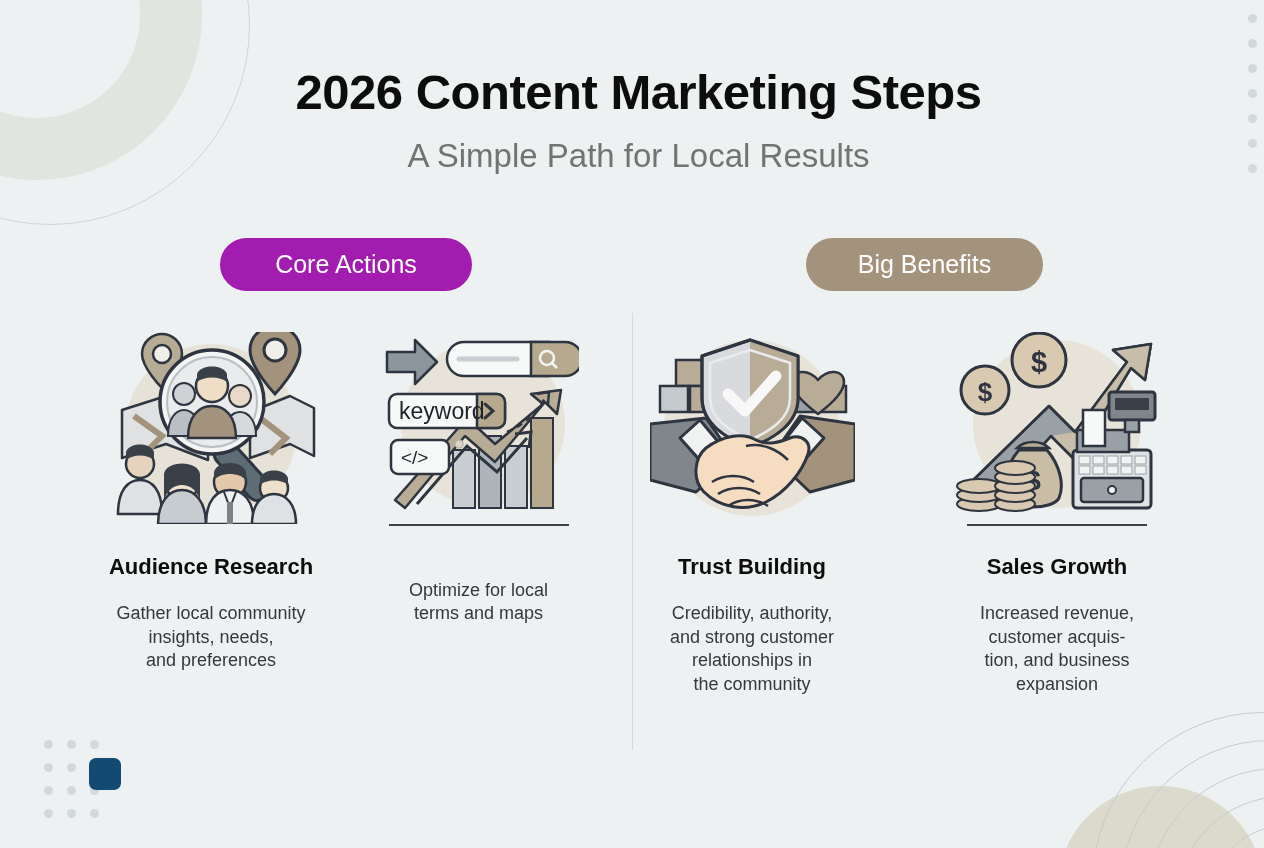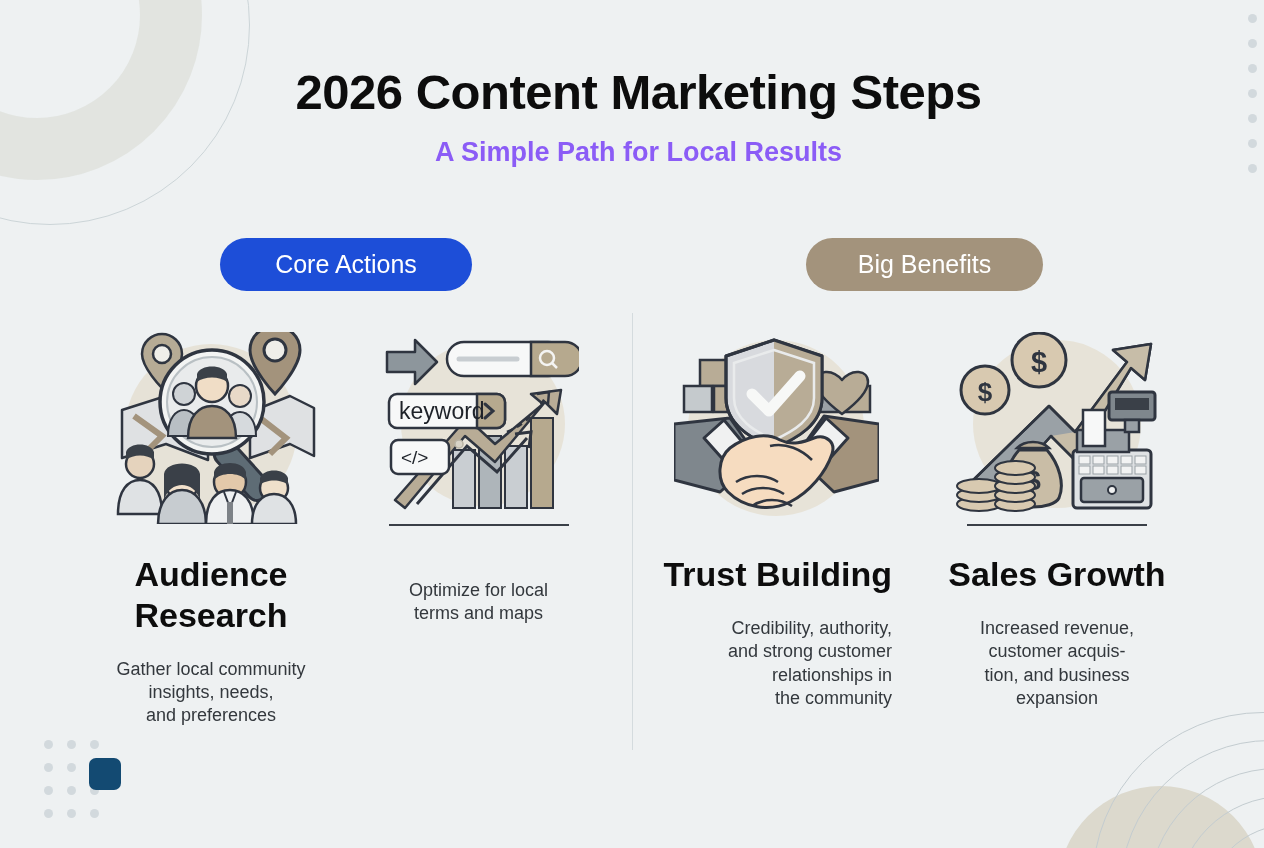--- a/index.html
+++ b/index.html
@@ -42,52 +42,52 @@
   .arc-br.a4 { left:1176px; top:796px; width:216px; height:216px; }
   .arc-br.a5 { left:1204px; top:824px; width:174px; height:174px; }
 
   
   #header { position:absolute; top:66px; left:0; width:100%; text-align:center;padding-left:13px; }
   #title {
     font-size:49px; font-weight:bold; color:#0d0d0d;
     letter-spacing:-.5px; line-height:1.08;
   }
   #subtitle {
-    margin-top:18px; font-size:27px; color:#8b5cf6; font-weight:700;
+    margin-top:18px; font-size:33px; color:#737373; font-weight:400;
   }
 
   
   .badge {
     position:absolute; top:238px; height:53px;
     border-radius:27px; color:#fff;
     font-size:25px; display:flex; align-items:center; justify-content:center;
   }
-  #badge-core { left:220px; width:252px; background:#1d4ed8; }
+  #badge-core { left:220px; width:252px; background:#a21caf; }
   #badge-benefits { left:806px; width:237px; background:#a3937c;align-items:center; }
 
   
   #divider {
     position:absolute; left:632px; top:313px;
     width:1px; height:437px; background:#d4dbde;
   }
 
   
   .card { position:absolute; top:332px; text-align:center; }
   .card.c0 { left:86px;  width:250px; }
   .card.c1 { left:366px; width:225px; }
-  .card.c2 { left:660px; width:232px;text-align:right; }
+  .card.c2 { left:636px; width:232px; }
   .card.c3 { left:942px; width:230px; }
 
   .icon-wrap { height:192px; display:flex; align-items:flex-end; justify-content:center; }
   .icon-base { width:180px; height:2px; background:#3a4048; margin:0 auto; }
   .card.c0 .icon-base { background:transparent; }
   .card.c2 .icon-base { background:transparent; }
 
   .card-title {
-    margin-top:28px; font-size:34px; font-weight:bold; color:#0d0d0d; line-height:1.2;
+    margin-top:28px; font-size:22px; font-weight:bold; color:#0d0d0d; line-height:1.2;
   }
   .card-desc {
     margin-top:22px; font-size:18px; color:#33383d; line-height:1.3;
     white-space:pre-line;
   }
   .card.c1 .card-desc { margin-top:53px; }
   .card.c3 .card-desc { margin-top:22px; }
 </style>
 </head>
 <body>

